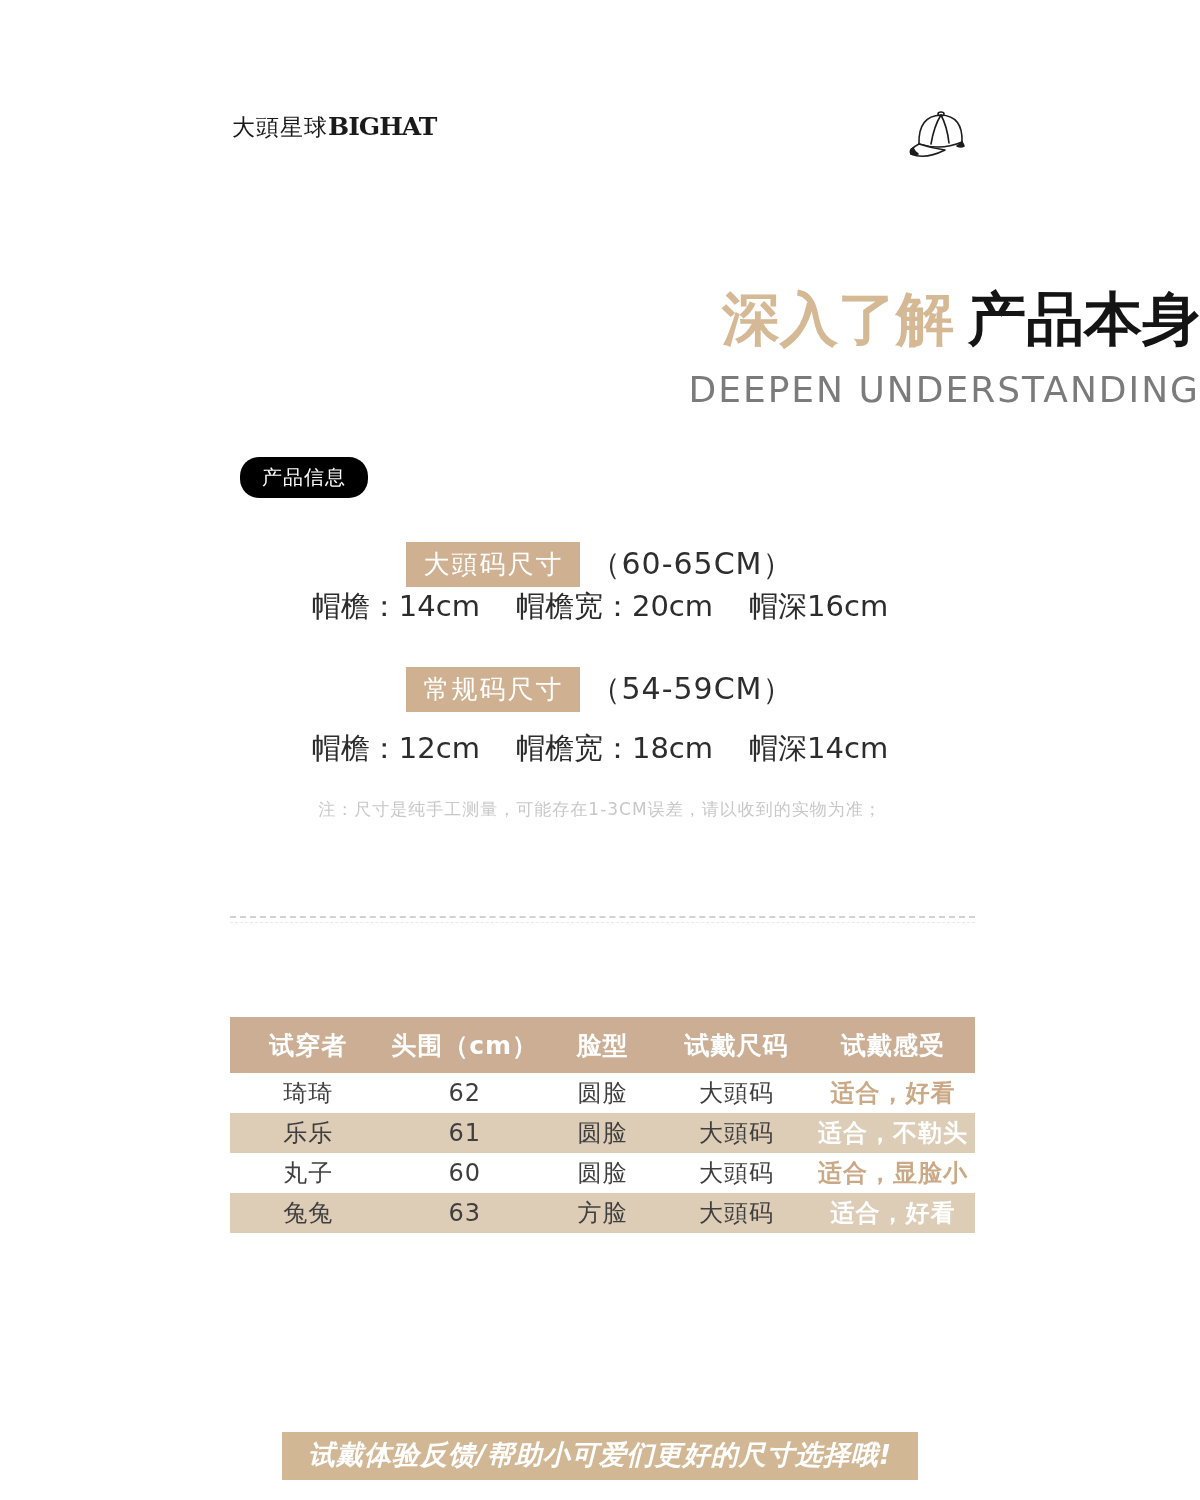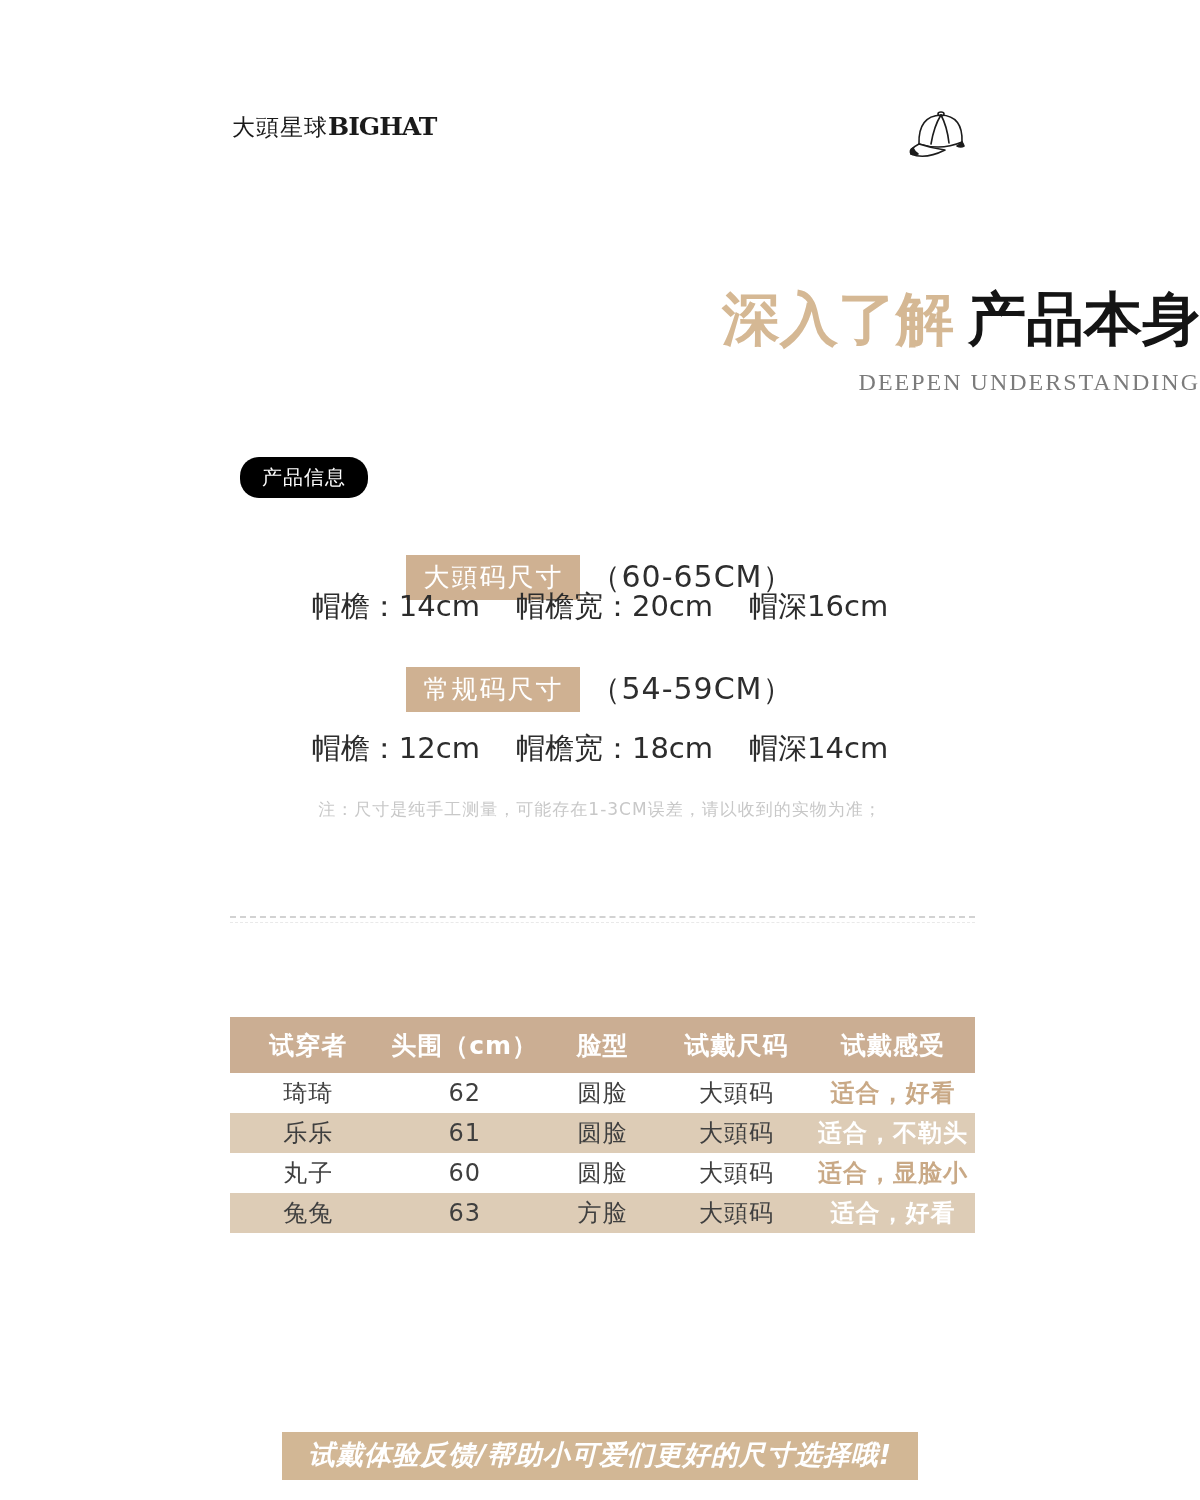--- a/index.html
+++ b/index.html
@@ -26,46 +26,45 @@
   .brand-latin { font-size: 25px; font-weight: 700; letter-spacing: -1px; }
   .cap-icon { position: absolute; top: 104px; left: 901px; width: 76px; height: 66px; }
 
   
   .hero { position: absolute; top: 250px; left: 0; right: 0; text-align: right; margin-top: 36px; }
   .hero-title { font-size: 58px; line-height: 1.15; white-space: nowrap; }
   .hero-accent { color: #d5b894; font-weight: 600; }
   .hero-main { color: #141414; font-weight: 900; margin-left: 14px; }
   .hero-sub {
     margin-top: 16px;
-    font-size: 24px;
+    font-size: 36px;
     color: #7b7b7b;
     letter-spacing: 2px;
     font-weight: 400;
-    font-family: Liberation Serif, serif;
   }
 
   
   .info-badge {
     position: absolute;
     top: 457px; left: 240px;
     background: #000000;
     color: #ffffff;
     font-size: 20px;
     padding: 7px 22px;
     border-radius: 19px;
     letter-spacing: 1px;
   }
 
   
   .size-line {
     position: absolute; left: 0; right: 0;
     display: flex; justify-content: center; align-items: center;
     white-space: nowrap;
   }
-  .size-line.first  { top: 555px; }
+  .size-line.first  { top: 542px; }
   .size-line.second { top: 667px; }
   .size-badge {
     background: #cfb192;
     color: #ffffff;
     font-size: 26px;
     padding: 5px 17px;
     letter-spacing: 2px;
   }
   .size-range {
     color: #2e2e2e;

